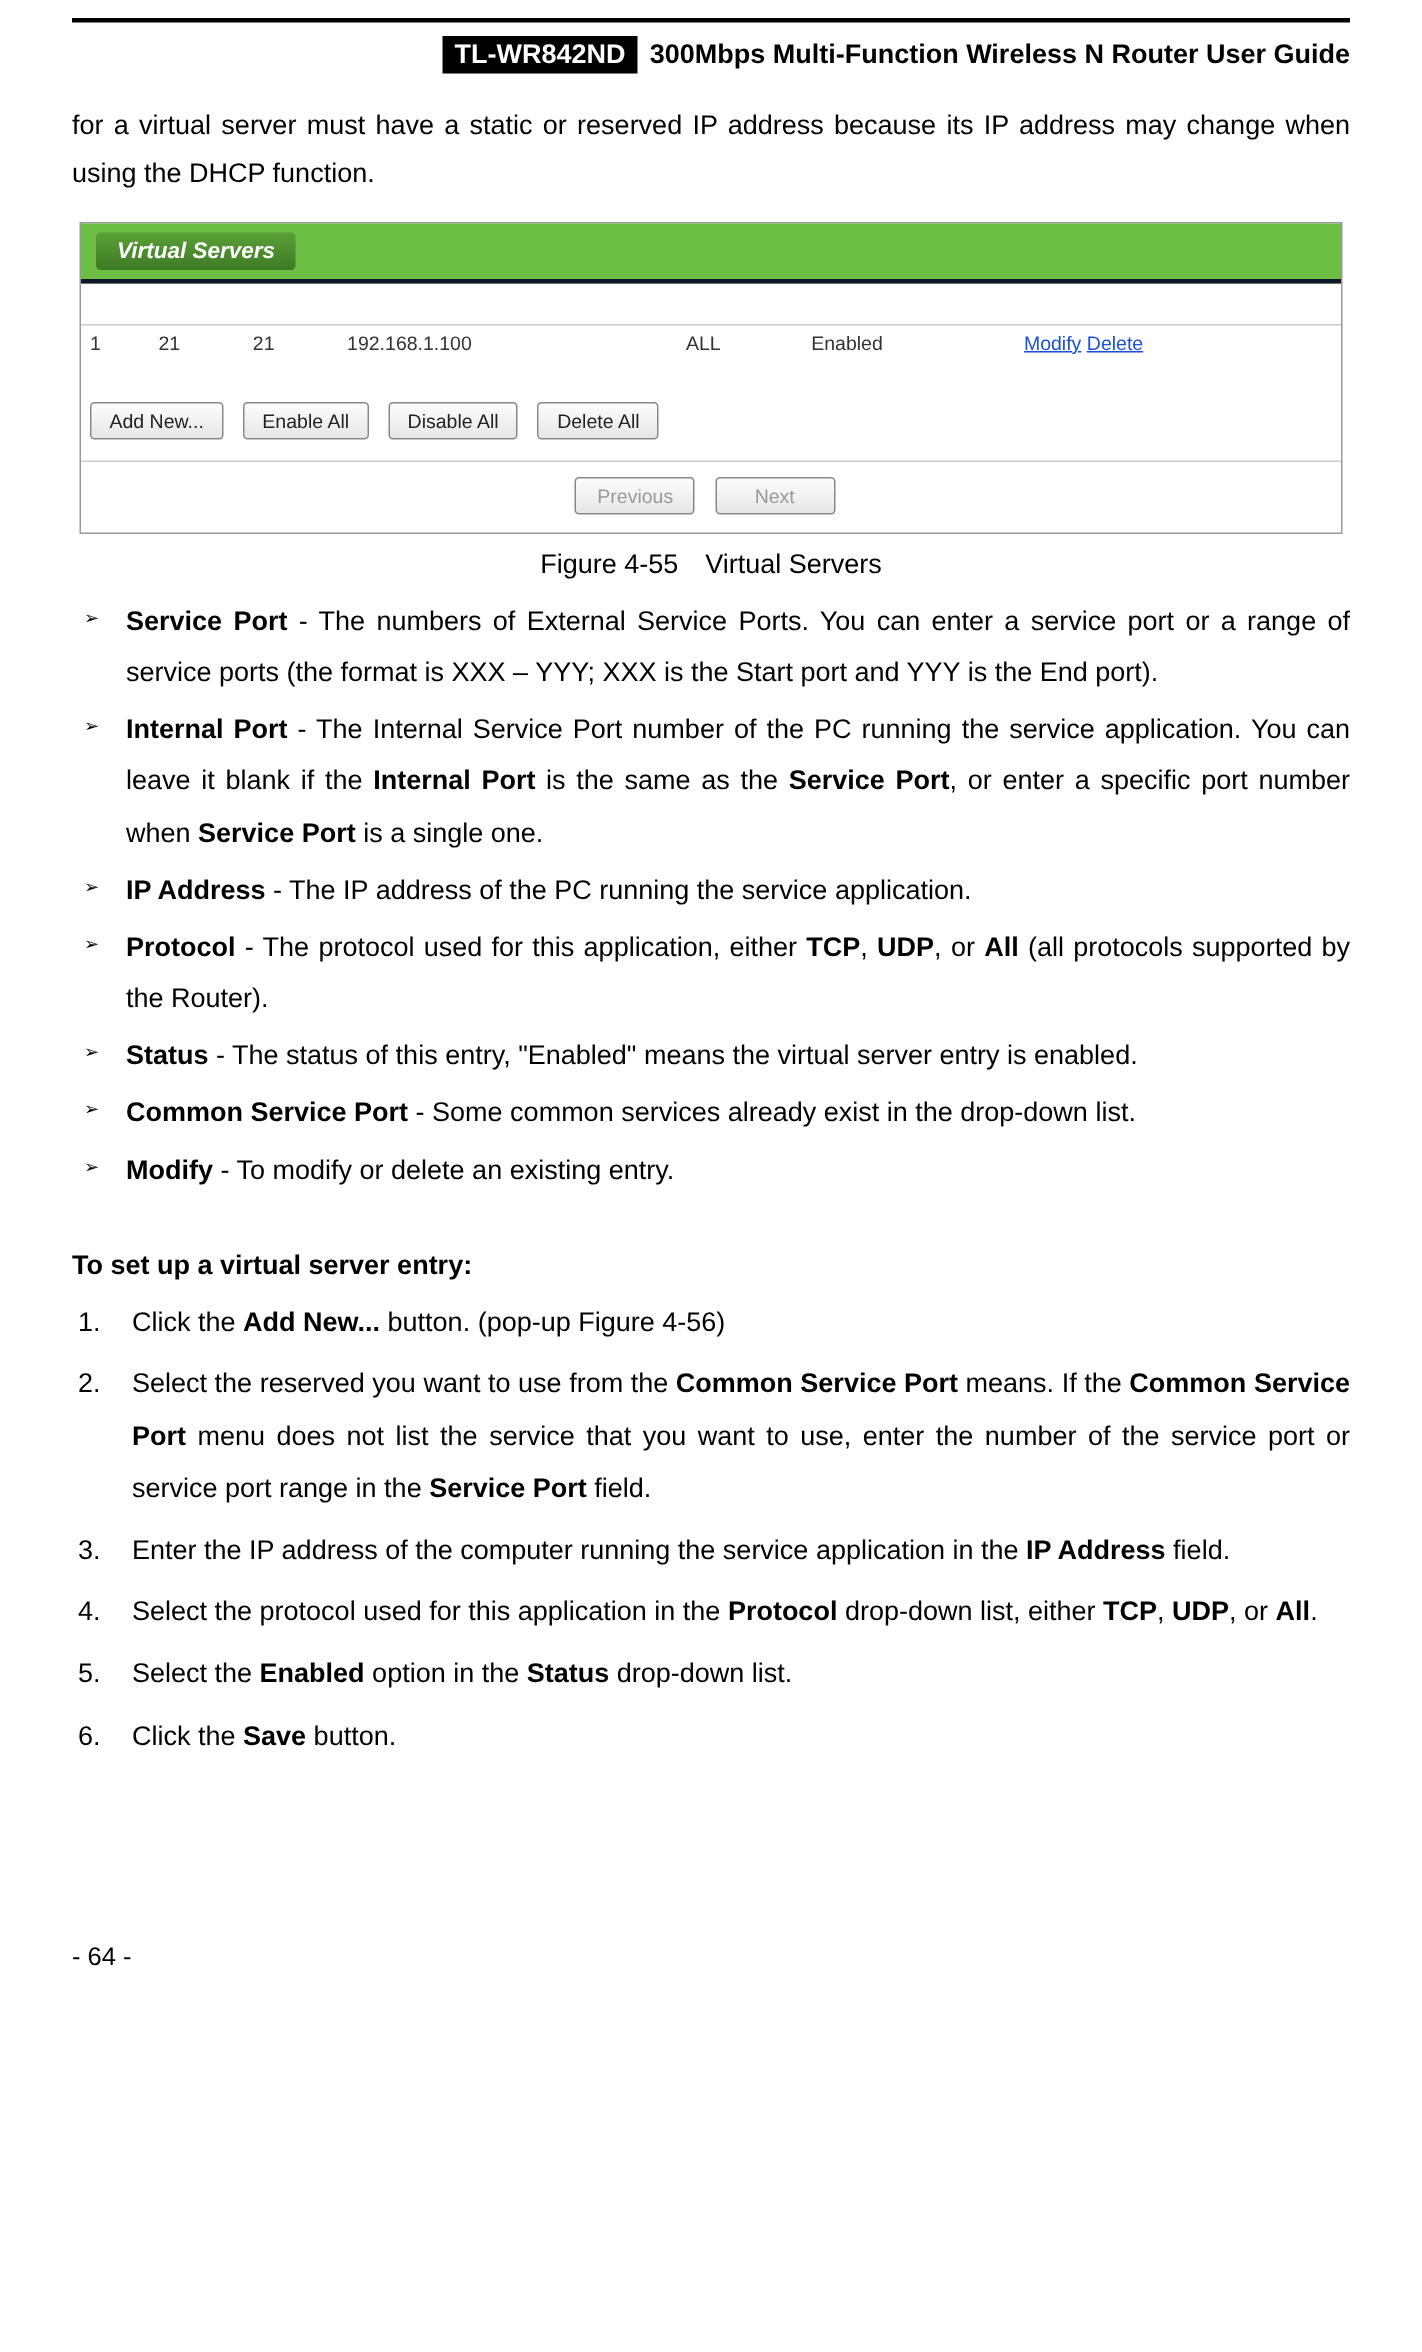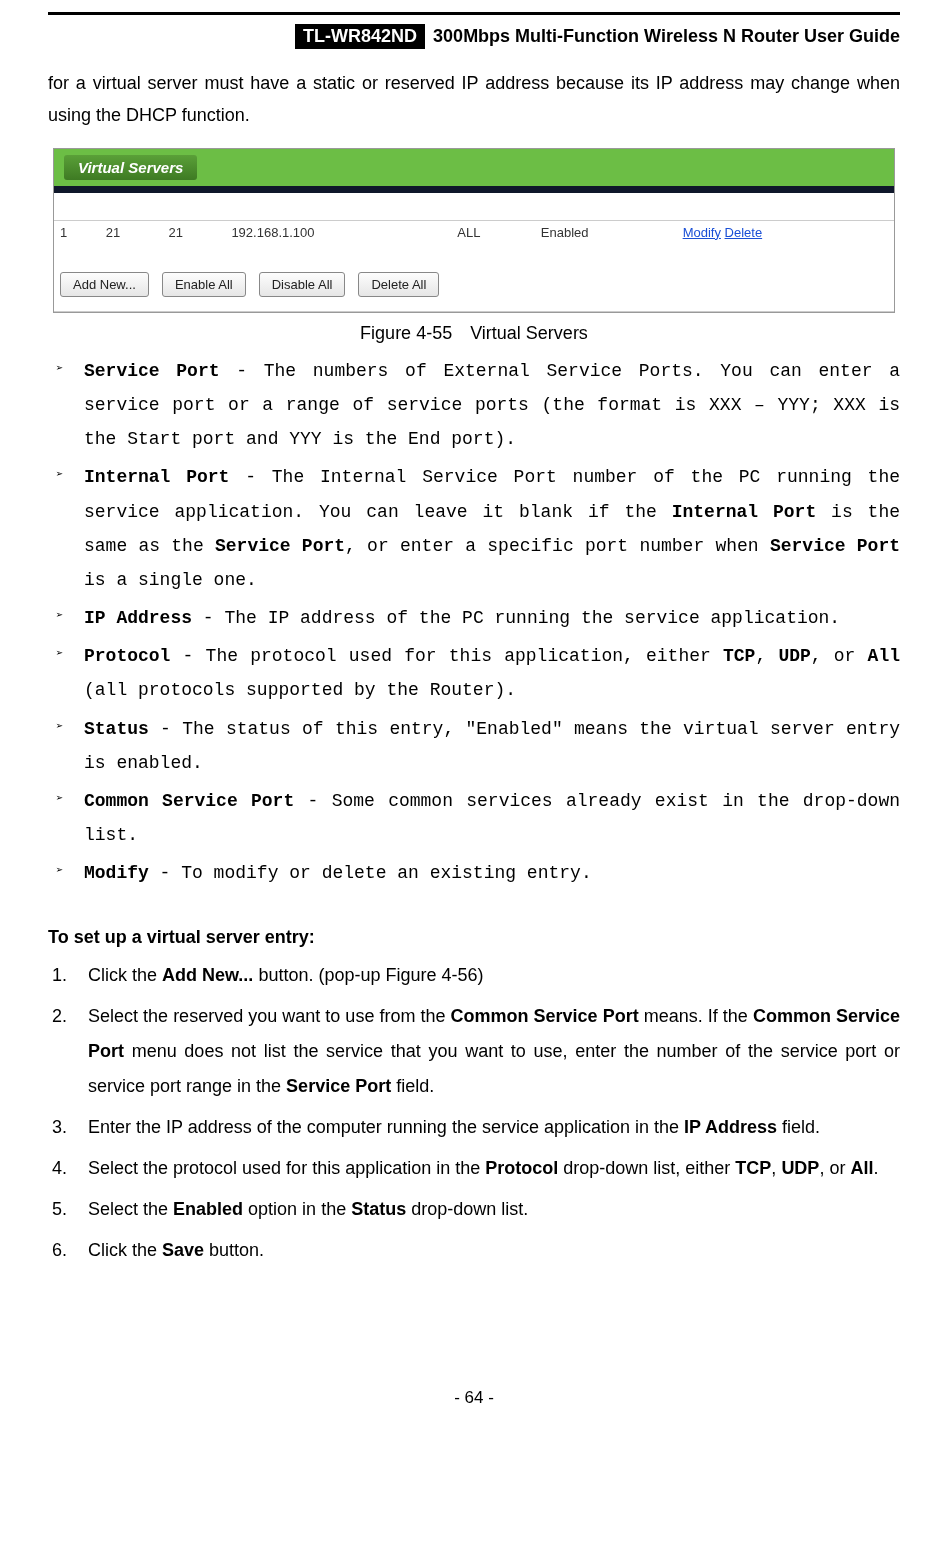--- a/index.html
+++ b/index.html
@@ -40,21 +40,21 @@
   }
   .figure {
     border: 1px solid #999;
     margin: 0 5px 10px 5px;
     padding: 0;
     background: #fff;
   }
   .fig-head {
     background: #6CBE45;
     padding: 6px 0 6px 10px;
-    border-bottom: 7px solid #0f172a;
+    border-bottom: 3px solid #0f172a;
   }
   .fig-head span {
     background: #4B8A2E;
     background: linear-gradient(#5aa038,#3e7a23);
     color: #fff;
     font-weight: bold;
     font-style: italic;
     padding: 4px 14px;
     border-radius: 3px;
     display: inline-block;
@@ -106,21 +106,20 @@
     text-align:center;
   }
   .figcap {
     text-align: center;
     margin: 8px 0 10px 0;
   }
   ul.defs {
     list-style: none;
     padding: 0;
     margin: 0 0 36px 0;
-    font-family: Liberation Mono, monospace;
   }
   ul.defs > li {
     position: relative;
     padding-left: 36px;
     text-align: justify;
     line-height: 1.9;
     margin-bottom: 4px;
   }
   ul.defs > li::before {
     content: "➢";
@@ -146,21 +145,20 @@
     line-height: 1.95;
     margin-bottom: 6px;
   }
   ol.steps > li::before {
     content: counter(step) ".";
     position: absolute;
     left: 4px;
     top: 0;
   }
   .footer {
-    text-align: center;
     font-size: 17px;
     margin-top: 120px;
   }
 </style>
 </head>
 <body>
 
 <div class="header">
   <span class="model">TL-WR842ND</span>
   <span class="title">300Mbps Multi-Function Wireless N Router User Guide</span>
@@ -191,20 +189,24 @@
       </tr>
     </tbody>
       </table>
     <div class="fig-buttons">
       <span class="fbtn">Add New...</span>
       <span class="fbtn">Enable All</span>
       <span class="fbtn">Disable All</span>
       <span class="fbtn">Delete All</span>
     </div>
     <div class="fig-sep"></div>
+    <div class="fig-pager">
+      <span class="fbtn">Previous</span>
+      <span class="fbtn">Next</span>
+    </div>
   </div>
 
   <div class="figcap">Figure 4-55 Virtual Servers</div>
 
   <ul class="defs">
     <li>
       <span class="b">Service Port</span><span> - The numbers of External Service Ports. You can enter a service port or a range of service ports (the format is XXX – YYY; XXX is the Start port and YYY is the End port).</span>
     </li>
     <li>
       <span class="b">Internal Port</span><span> - The Internal Service Port number of the PC running the service application. You can leave it blank if the </span><span class="b">Internal Port</span><span> is the same as the </span><span class="b">Service Port</span><span>, or enter a specific port number when </span><span class="b">Service Port</span><span> is a single one.</span>

